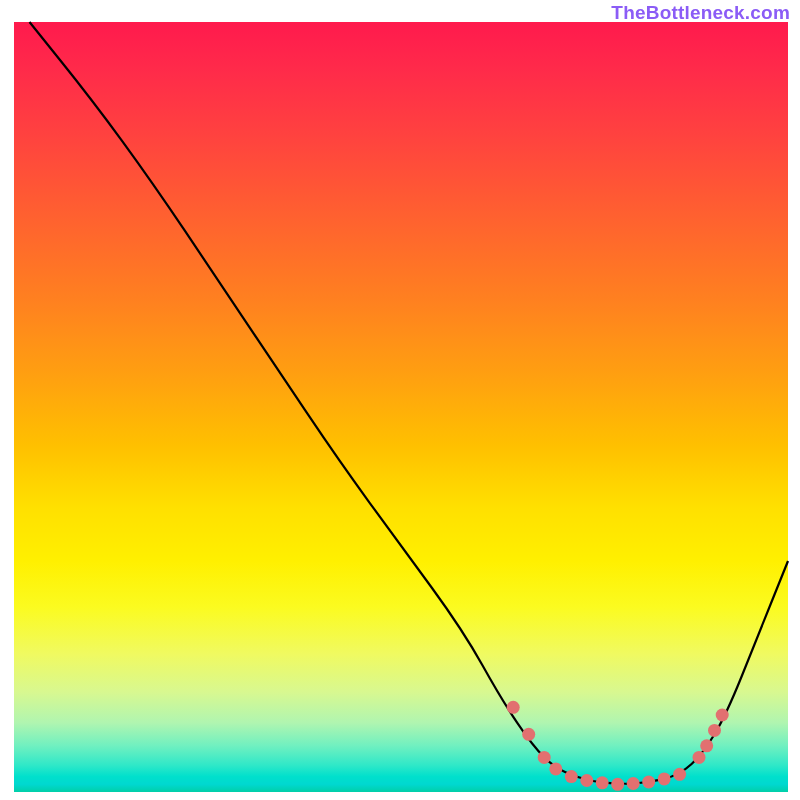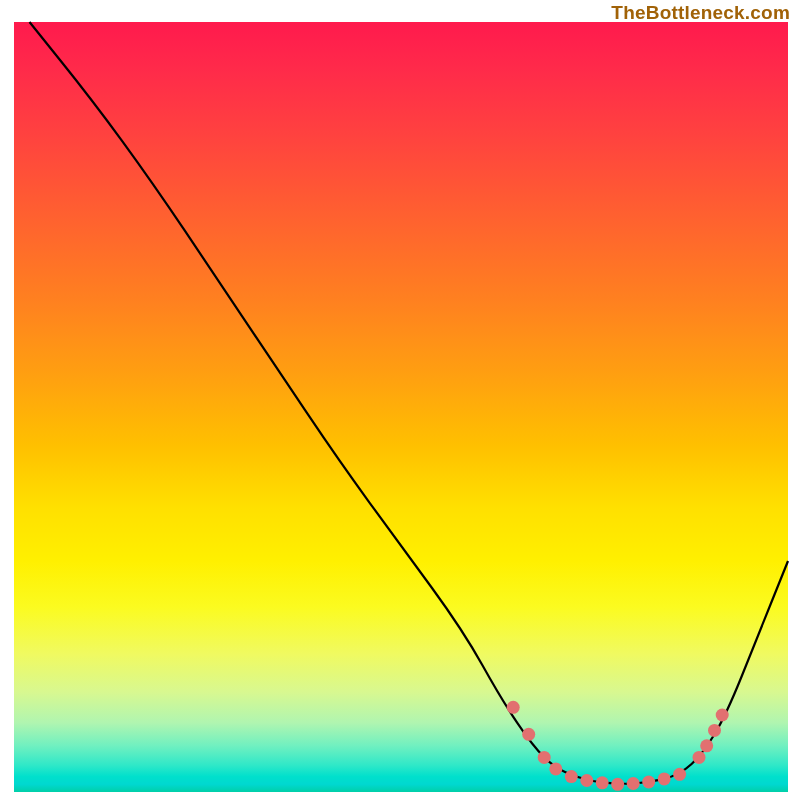--- a/index.html
+++ b/index.html
@@ -36,21 +36,21 @@
       #00cfa8 100%
     );
   }
   .attribution {
     position: absolute;
     top: 2px;
     right: 10px;
     font-family: Arial, Helvetica, sans-serif;
     font-size: 19px;
     font-weight: 600;
-    color: #a16207;
+    color: #8b5cf6;
     letter-spacing: 0.2px;
   }
   svg.curve {
     position: absolute;
     left: 0; top: 0;
     width: 800px; height: 800px;
     pointer-events: none;
   }
   .marker {
     fill: #e27070;

